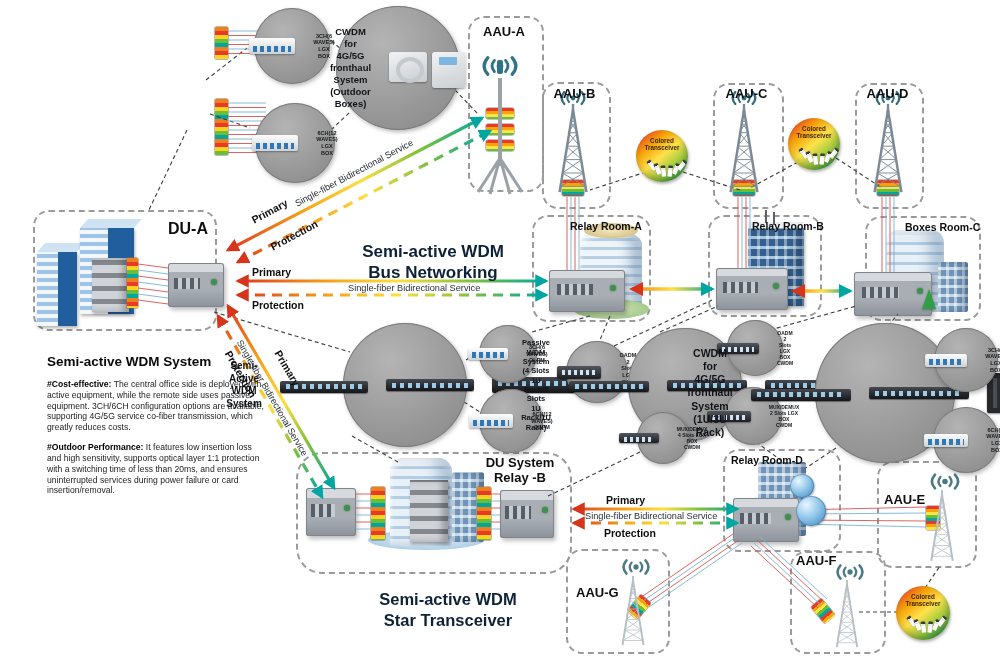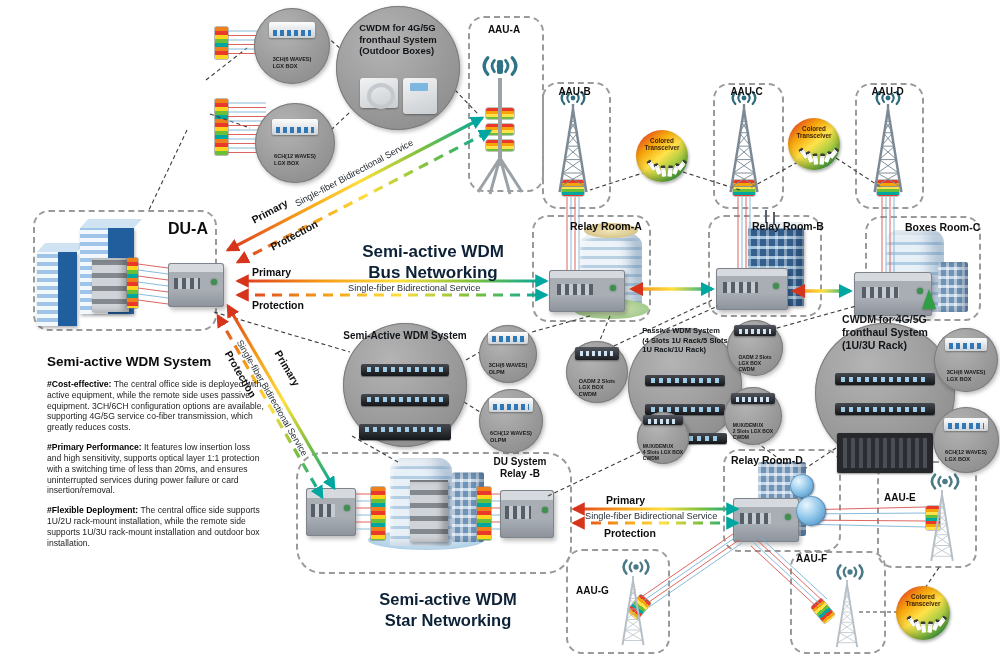--- a/index.html
+++ b/index.html
@@ -1,31 +1,31 @@
 <!DOCTYPE html>
 <html><head>
 <meta charset="utf-8">
 <style>
   html,body{margin:0;padding:0;background:#fff;}
   #stage{position:relative;width:1000px;height:665px;background:#fff;overflow:hidden;
          font-family:"Liberation Sans",sans-serif;color:#111;}
   .nbox{position:absolute;border:2px dashed #9a9a9a;border-radius:16px;z-index:1;}
-  .ntitle{position:absolute;font-weight:bold;font-size:10px;color:#0e0e0e;z-index:6;white-space:nowrap;}
+  .ntitle{position:absolute;font-weight:bold;font-size:13px;color:#0e0e0e;z-index:6;white-space:nowrap;}
   .rtitle{position:absolute;font-weight:bold;font-size:10.5px;color:#0e0e0e;z-index:6;white-space:nowrap;}
   .biglabel{position:absolute;font-weight:bold;font-size:17px;line-height:1.25;color:#0d2236;
             text-align:center;z-index:6;}
   .alabel{position:absolute;font-weight:bold;font-size:10.5px;color:#0e0e0e;z-index:6;white-space:nowrap;}
   .slabel{position:absolute;font-size:9.2px;color:#273038;z-index:6;white-space:nowrap;}
   .rot{transform-origin:center center;}
   
   .gcircle{position:absolute;border-radius:50%;z-index:4;
            background:radial-gradient(circle at 38% 30%,#b4b4b4,#979797 62%,#868686);
            box-shadow:inset 0 0 0 1px #7c7c7c,1.5px 2px 4px rgba(0,0,0,.28);
-           display:flex;flex-direction:column;align-items:center;justify-content:center;gap:18px;
-           }
+           display:flex;flex-direction:row;align-items:center;justify-content:center;gap:18px;
+           text-align:center;}
   .clabel{font-size:5.5px;font-weight:bold;color:#16181b;line-height:1.2;white-space:pre-line;z-index:2;}
   .cbig{font-size:10.5px;font-weight:bold;color:#101418;line-height:1.25;white-space:pre-line;z-index:2;}
   .cmed{font-size:7.5px;font-weight:bold;color:#101418;line-height:1.25;white-space:pre-line;z-index:2;}
   .dev-white{width:46px;height:16px;border-radius:2px;position:relative;flex:none;
              background:linear-gradient(180deg,#fdfdfd,#cdd2d6);box-shadow:0 1px 2px rgba(0,0,0,.35);}
   .dev-white::after{content:"";position:absolute;left:4px;right:4px;bottom:2px;height:6px;
              background:repeating-linear-gradient(90deg,#2f78b5 0 4px,transparent 4px 7px);}
   .dev-dark{width:48px;height:13px;border-radius:2px;position:relative;flex:none;
             background:linear-gradient(180deg,#52565e,#1b1d21);box-shadow:0 1px 2px rgba(0,0,0,.4);}
   .dev-dark::after{content:"";position:absolute;left:5px;right:5px;top:4px;height:5px;
@@ -520,21 +520,21 @@
     <span>DU System</span><br>
     <span>Relay -B</span>
   </div>
 
   <div class="biglabel" style="left:333px;top:241px;width:200px;">
     <span>Semi-active WDM</span><br>
     <span>Bus Networking</span>
   </div>
   <div class="biglabel" style="left:348px;top:589px;width:200px;font-size:16.5px;">
     <span>Semi-active WDM</span><br>
-    <span>Star Networking</span>
+    <span>Star Transceiver</span>
   </div>
 
   <div class="alabel rot" style="left:250px;top:205px;transform:rotate(-28deg);">Primary</div>
   <div class="slabel rot" style="left:288px;top:168px;transform:rotate(-28deg);">Single-fiber Bidirectional Service</div>
   <div class="alabel rot" style="left:268px;top:229px;transform:rotate(-28deg);">Protection</div>
 
   <div class="alabel" style="left:252px;top:266px;">Primary</div>
   <div class="slabel" style="left:348px;top:283px;">Single-fiber Bidirectional Service</div>
   <div class="alabel" style="left:252px;top:299px;">Protection</div>
 
@@ -542,17 +542,16 @@
   <div class="slabel rot" style="left:206px;top:393px;transform:rotate(60deg);">Single-fiber Bidirectional Service</div>
   <div class="alabel rot" style="left:215px;top:368px;transform:rotate(60deg);">Protection</div>
 
   <div class="alabel" style="left:606px;top:494px;">Primary</div>
   <div class="slabel" style="left:585px;top:511px;">Single-fiber Bidirectional Service</div>
   <div class="alabel" style="left:604px;top:527px;">Protection</div>
 
   <div id="desc">
     <div class="dtitle">Semi-active WDM System</div>
     <p><b>#Cost-effective:</b><span>  The central office side is deployed with active equipment, while the remote side uses passive equipment. 3CH/6CH configuration options are available, supporting 4G/5G service co-fiber transmission, which greatly reduces costs.</span></p>
-    <p><b>#Primary Performance:</b><span>  It features low insertion loss and high sensitivity, supports optical layer 1:1 protection with a switching time of less than 20ms, and ensures uninterrupted services during power failure or card insertion/removal.</span></p>
-    <p><b>#Flexible Deployment:</b><span>  The central office side supports 1U/2U rack-mount installation, while the remote side supports 1U/3U rack-mount installation and outdoor box installation.</span></p>
+    <p><b>#Outdoor Performance:</b><span>  It features low insertion loss and high sensitivity, supports optical layer 1:1 protection with a switching time of less than 20ms, and ensures uninterrupted services during power failure or card insertion/removal.</span></p>
   </div>
 
 </div>
 
 </body></html>

